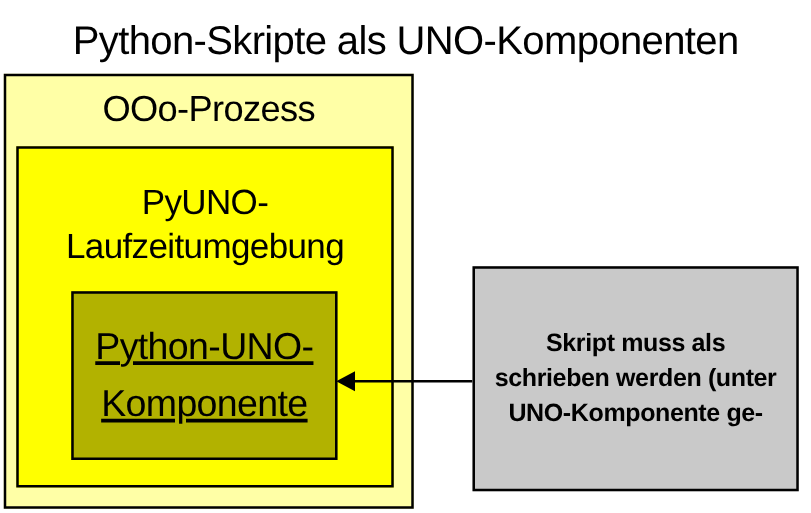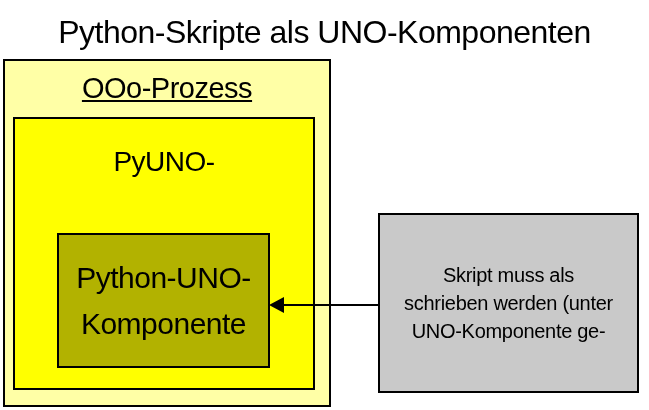--- a/index.html
+++ b/index.html
@@ -35,21 +35,20 @@
     width: 328px; height: 348px;
     background: #ffffa6;
   }
   .outer-box-label {
     position: absolute;
     top: 11px; left: 0;
     width: 100%;
     text-align: center;
     font-size: 29px;
     letter-spacing: -0.5px;
-    text-decoration: underline;
   }
   .runtime-box {
     left: 13px; top: 117px;
     width: 302px; height: 273px;
     background: #ffff00;
     padding-top: 25px;
     text-align: center;
   }
   .runtime-box .line {
     font-size: 28px;
@@ -62,29 +61,31 @@
     background: #b2b200;
     display: flex;
     flex-direction: column;
     justify-content: center;
     text-align: center;
   }
   .component-box .line {
     font-size: 30px;
     line-height: 46px;
     letter-spacing: -0.5px;
+    text-decoration: underline;
   }
   .note-box {
     left: 378px; top: 213px;
     width: 261px; height: 180px;
     background: #c9c9c9;
     display: flex;
     flex-direction: column;
     justify-content: center;
     text-align: center;
+    font-weight: bold;
   }
   .note-box .line {
     font-size: 20px;
     line-height: 28px;
     letter-spacing: -0.3px;
   }
   .arrow-line {
     position: absolute;
     left: 282px; top: 304px;
     width: 96px; height: 2px;
@@ -105,20 +106,21 @@
 <div class="canvas">
 
   <div class="slide-title">Python-Skripte als UNO-Komponenten</div>
 
   <div class="box outer-box">
     <div class="outer-box-label">OOo-Prozess</div>
   </div>
 
   <div class="box runtime-box">
     <div class="line">PyUNO-</div>
+    <div class="line">Laufzeitumgebung</div>
   </div>
 
   <div class="box component-box">
     <div class="line">Python-UNO-</div>
     <div class="line">Komponente</div>
   </div>
 
   <div class="arrow-line"></div>
   <div class="arrow-head"></div>
 

